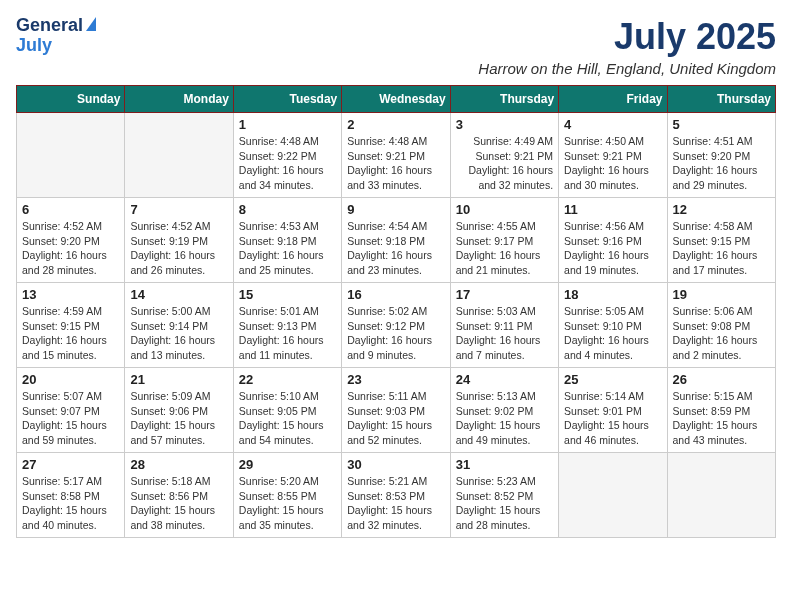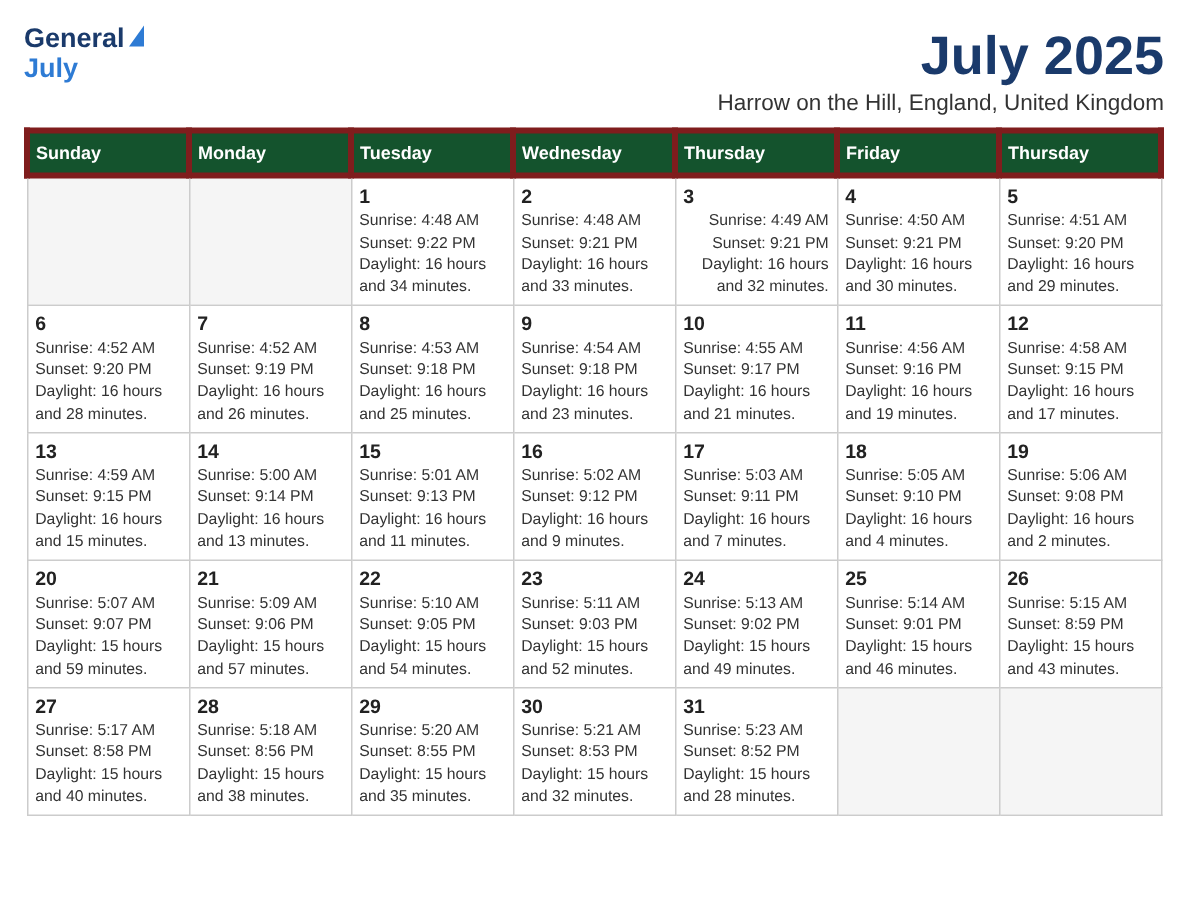--- a/index.html
+++ b/index.html
@@ -36,35 +36,36 @@
     }
     .month-year {
       font-size: 36px;
       color: #1a3a6b;
       font-weight: bold;
     }
     .location {
       font-size: 15px;
       color: #333;
       margin-top: 2px;
+      font-style: italic;
     }
     .calendar {
       width: 100%;
       border-collapse: collapse;
       margin-top: 8px;
       font-size: 11px;
     }
     .calendar th {
-      background: #14532d;
+      background: #0f766e;
       color: #fff;
       padding: 6px 4px;
-      text-align: left;
+      text-align: right;
       font-size: 12px;
       font-weight: bold;
-      border: 4px solid #7f1d1d;
+      border: 1px solid #7f1d1d;
     }
     .calendar td {
       border: 1px solid #ccc;
       vertical-align: top;
       padding: 4px 5px;
       width: calc(100% / 7);
       min-height: 80px;
       height: 85px;
       background: #fff;
     }

